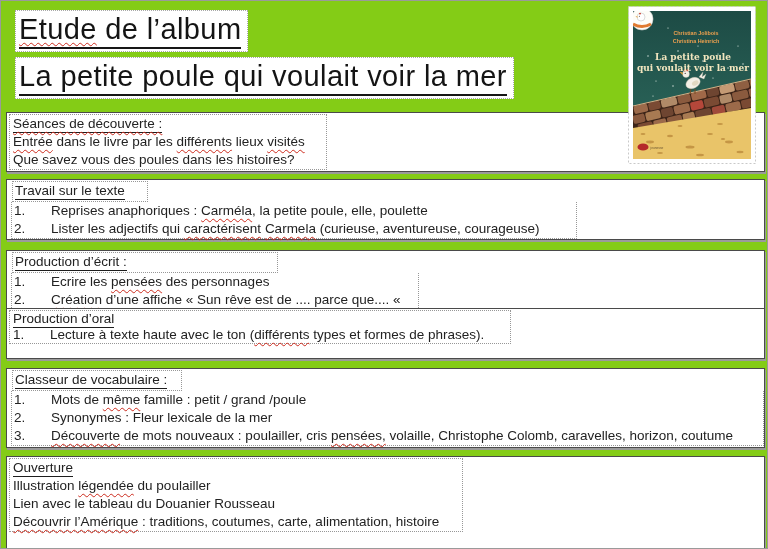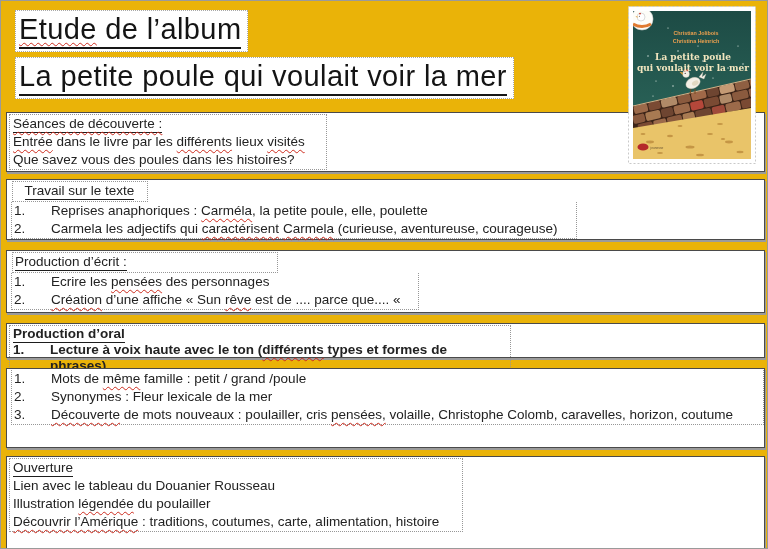--- a/index.html
+++ b/index.html
@@ -1,50 +1,50 @@
 <!DOCTYPE html>
 <html><head>
 <meta charset="utf-8">
 <style>
   html,body{margin:0;padding:0;background:#e8e8e8;}
-  .page{position:relative;width:768px;height:549px;background:#eab308;
+  .page{position:relative;width:768px;height:549px;background:#84cc16;
         border:1px solid #9a9a9a;box-sizing:border-box;overflow:hidden;
         font-family:"Liberation Sans",sans-serif;color:#222;}
   
   .doc-title{position:absolute;left:14px;font-size:29px;letter-spacing:.4px;color:#141414;
              border:1px dotted #a8a8a8;padding:2px 6px 2px 3px;background:#fff;white-space:nowrap;}
   #title1{top:9px;}
   #title2{top:56px;text-decoration:underline;}
   .doc-title .u{display:inline-block;border-bottom:2.5px solid #161616;padding-bottom:1px;}
   
   .sq{text-decoration:underline;text-decoration-style:wavy;text-decoration-color:#cc2b1e;
       text-decoration-thickness:1px;text-underline-offset:2.5px;}
   
   .box{position:absolute;left:5px;width:759px;box-sizing:border-box;background:#fff;
        border:1px solid #4a4a4a;box-shadow:1px 2px 0 #9b9b9b;
        padding:1px 0 0 2px;font-size:13.5px;line-height:18px;}
   .sec0{top:111px;height:60px;}
   .sec1{top:178px;height:61px;}
   .sec2{top:249px;height:63px;}
-  .sec3{top:322px;height:35px;line-height:16px;font-weight:bold;}
+  .sec3{top:307px;height:51px;line-height:16px;}
   .sec4{top:367px;height:80px;}
   .sec5{top:455px;height:100px;}
   .frame{box-sizing:border-box;padding:0 3px;}
   .sec-title .t{border-bottom:1.5px solid #1d1d1d;padding-bottom:0.5px;}
   
   .sec0 .frame,.sec3 .frame,.sec5 .frame{border:1px dotted #979797;}
   .sec0 .frame{width:318px;}
   .sec3 .frame{width:502px;}
   .sec5 .frame{width:454px;}
   
   .sec1 .sec-title,.sec2 .sec-title,.sec4 .sec-title{display:block;box-sizing:border-box;
       border:1px dotted #979797;padding:0 3px 1px 2px;}
   .sec1 .sec-lines,.sec2 .sec-lines,.sec4 .sec-lines{box-sizing:border-box;
       border:1px dotted #979797;border-top:none;padding:0 2px;margin-left:-1px;}
-  .sec1 .sec-title{width:136px;text-align:center;} .sec1 .sec-lines{width:566px;}
+  .sec1 .sec-title{width:136px;} .sec1 .sec-lines{width:566px;}
   .sec2 .sec-title{width:266px;} .sec2 .sec-lines{width:408px;}
   .sec4 .sec-title{width:170px;} .sec4 .sec-lines{width:753px;}
   .line{display:flex;}
   .num{width:37px;flex:none;}
   
   .cover{position:absolute;left:627px;top:5px;width:128px;height:158px;z-index:5;}
 </style>
 </head>
 <body>
 
@@ -199,21 +199,21 @@
     <section class="box sec1">
       <div class="frame">
         <div class="sec-title"><span class="t"><span>Travail sur le texte</span></span></div>
         <div class="sec-lines">
             <div class="line">
               <span class="num">1.</span>
               <span><span>Reprises anaphoriques : </span><span class="sq">Carméla</span><span>, la petite poule, elle, poulette</span></span>
             </div>
             <div class="line">
               <span class="num">2.</span>
-              <span><span>Carmela les adjectifs qui </span><span class="sq">caractérisent</span><span> </span><span class="sq">Carmela</span><span> (curieuse, aventureuse, courageuse)</span></span>
+              <span><span>Lister les adjectifs qui </span><span class="sq">caractérisent</span><span> </span><span class="sq">Carmela</span><span> (curieuse, aventureuse, courageuse)</span></span>
             </div>
           </div>
       </div>
     </section>
 
     <section class="box sec2">
       <div class="frame">
         <div class="sec-title"><span class="t"><span>Production d’écrit :</span></span></div>
         <div class="sec-lines">
             <div class="line">
@@ -227,28 +227,29 @@
           </div>
       </div>
     </section>
 
     <section class="box sec3">
       <div class="frame">
         <div class="sec-title"><span class="t"><span>Production d’oral</span></span></div>
         <div class="sec-lines">
             <div class="line">
               <span class="num">1.</span>
-              <span><span>Lecture à voix haute avec le ton (</span><span class="sq">différents</span><span> types et formes de phrases).</span></span>
+              <span><span>Lecture à texte haute avec le ton (</span><span class="sq">différents</span><span> types et formes de phrases).</span></span>
             </div>
           </div>
       </div>
     </section>
 
     <section class="box sec4">
       <div class="frame">
+        <div class="sec-title"><span class="t"><span>Classeur de vocabulaire :</span></span></div>
         <div class="sec-lines">
             <div class="line">
               <span class="num">1.</span>
               <span><span>Mots de </span><span class="sq">même</span><span> famille : petit / grand /poule</span></span>
             </div>
             <div class="line">
               <span class="num">2.</span>
               <span><span>Synonymes : Fleur lexicale de la mer</span></span>
             </div>
             <div class="line">
@@ -257,26 +258,26 @@
             </div>
           </div>
       </div>
     </section>
 
     <section class="box sec5">
       <div class="frame">
         <div class="sec-title"><span class="t"><span>Ouverture</span></span></div>
         <div class="sec-lines">
             <div class="line">
+              <span><span>Illustration </span><span class="sq">légendée</span><span> du poulailler</span></span>
+            </div>
+            <div class="line">
               <span><span>Lien avec le tableau du Douanier Rousseau</span></span>
             </div>
             <div class="line">
-              <span><span>Illustration </span><span class="sq">légendée</span><span> du poulailler</span></span>
-            </div>
-            <div class="line">
               <span><span class="sq">Découvrir l’Amérique</span><span> : traditions, coutumes, carte, alimentation, histoire</span></span>
             </div>
           </div>
       </div>
     </section>
   </div>
 
 </div>
 
 </body></html>

